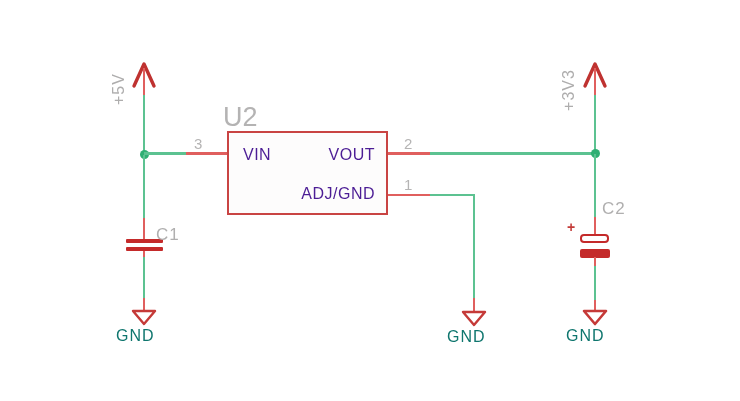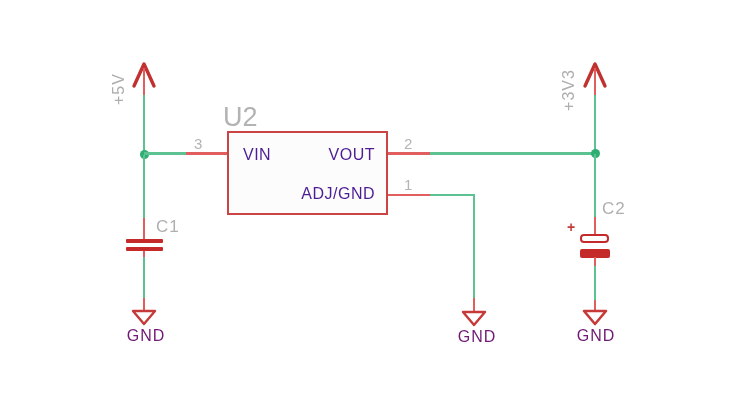--- a/index.html
+++ b/index.html
@@ -16,21 +16,21 @@
     white-space:nowrap;
     line-height:1;
     -webkit-user-select:none;user-select:none;
   }
   .pinname{font-size:16px;color:#4c1d95;letter-spacing:0.5px;}
   .pinnum{font-size:15px;color:#b5b4b4;}
   .refdes{font-size:17px;color:#b0afaf;letter-spacing:1px;}
   .bigref{font-size:27px;color:#b4b3b3;}
   .bigval{font-size:26px;color:#b4b3b3;letter-spacing:0.5px;}
   .railname{font-size:16px;color:#aeadad;text-align:center;letter-spacing:1px;}
-  .gndname{font-size:16px;color:#701a75;text-align:center;letter-spacing:1px;}
+  .gndname{font-size:16px;color:#0f766e;letter-spacing:1px;}
 
   .wh{position:absolute;height:2.4px;}
   .wv{position:absolute;width:2.4px;}
   .green{background:#5cc291;}
   .red{background:#e05f5e;}
 
   .junction{
     position:absolute;width:9px;height:9px;border-radius:50%;
     background:#2fae73;
   }
@@ -65,21 +65,21 @@
     <path d="M3 26 L13 4 L23 26" fill="none" stroke="#bf3230" stroke-width="3.4" stroke-linecap="round" stroke-linejoin="round"></path>
   </svg>
   <div class="wv red" style="left:142.8px;top:68px;height:28px;"></div>
   <div class="wv green" style="left:142.8px;top:95px;height:61px;"></div>
   <div class="junction" style="left:139.5px;top:150px;"></div>
   <div class="wv green" style="left:142.8px;top:155px;height:64px;"></div>
   <div class="wv red" style="left:142.8px;top:218px;height:21px;"></div>
 
   <div class="plate" style="left:126px;top:238.5px;width:37px;height:4.2px;"></div>
   <div class="plate" style="left:126px;top:246.8px;width:37px;height:4.2px;"></div>
-  <div class="lbl refdes" style="left:156px;top:218px;">C1</div>
+  <div class="lbl refdes" style="left:156px;top:226px;">C1</div>
 
   <div class="wv red" style="left:142.8px;top:251px;height:7px;"></div>
   <div class="wv green" style="left:142.8px;top:257px;height:42px;"></div>
   <div class="wv red" style="left:142.8px;top:298px;height:13px;"></div>
 
   <svg style="left:130px;top:309px;" width="28" height="17" viewBox="0 0 28 17">
     <path d="M3 2 L25 2 L14 15 Z" fill="none" stroke="#c53a38" stroke-width="2.4" stroke-linejoin="round"></path>
   </svg>
   <div class="lbl gndname" style="left:116px;top:328px;width:60px;">GND</div>
 

